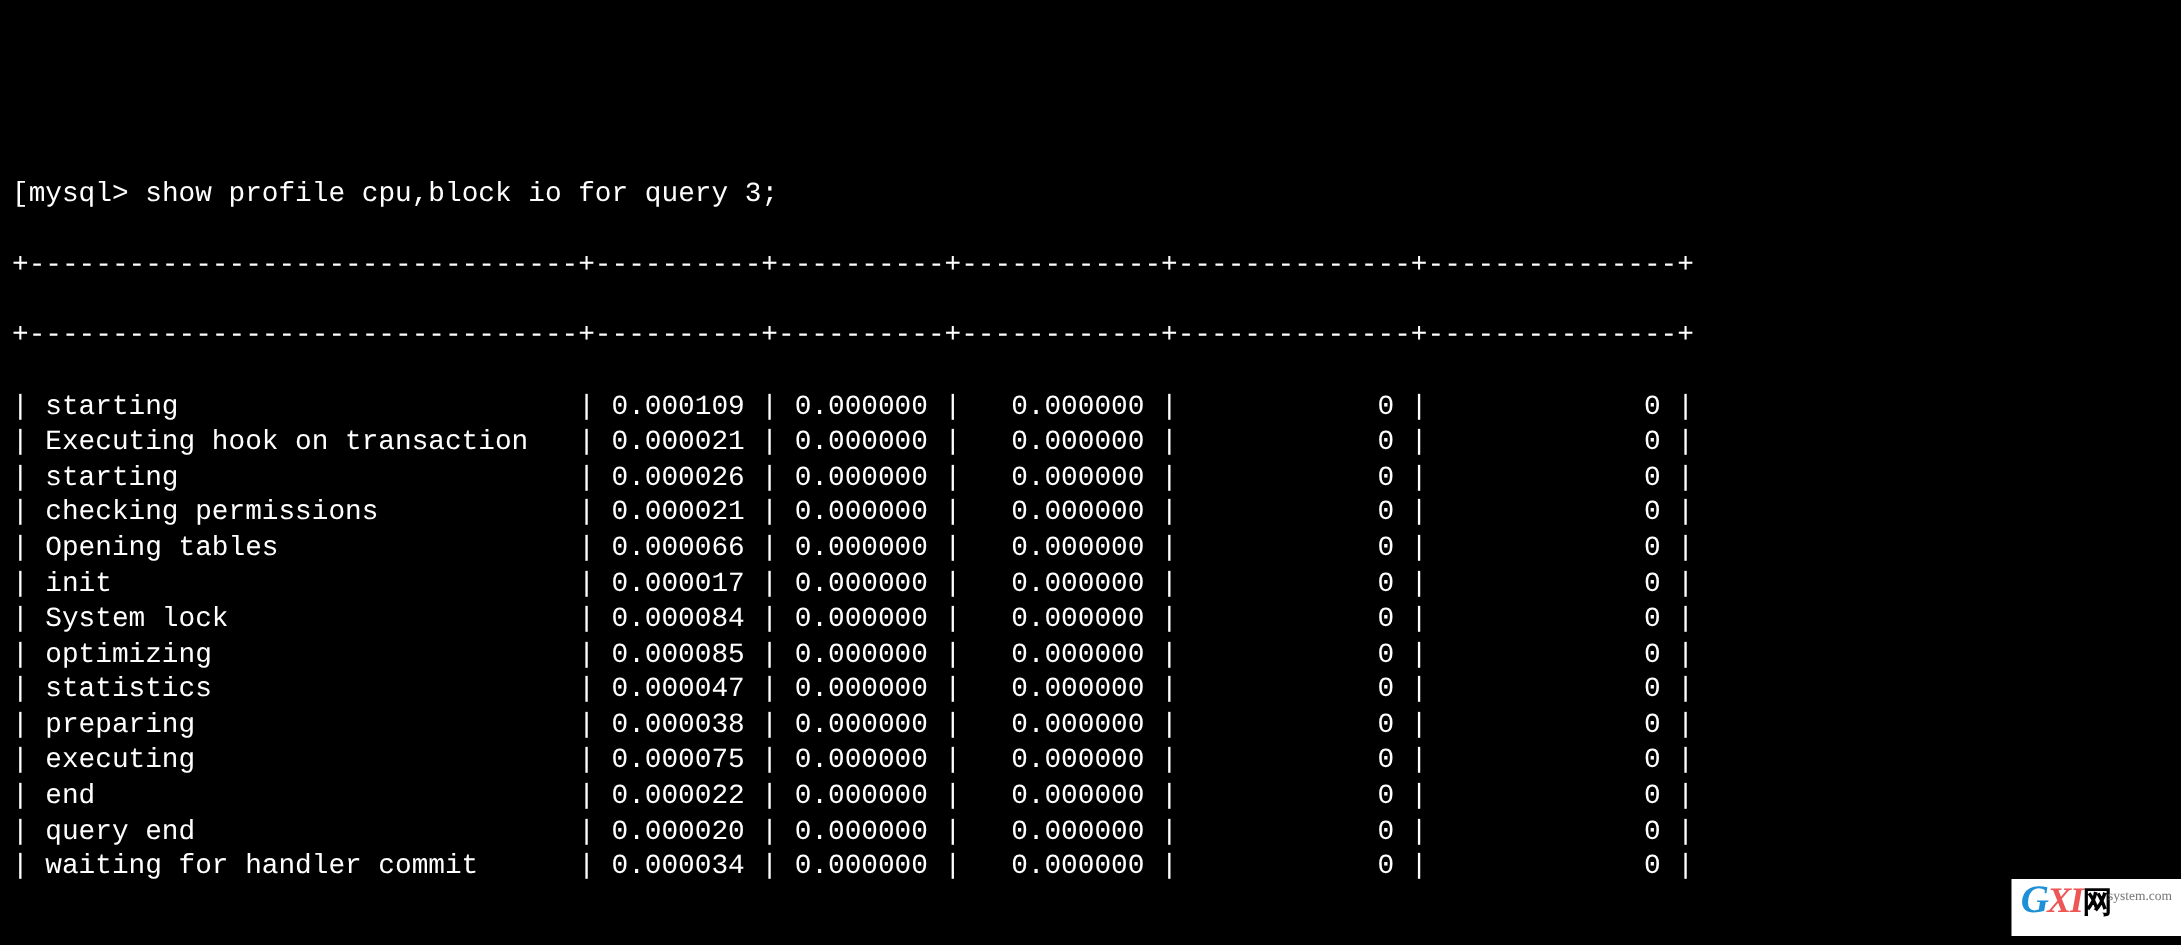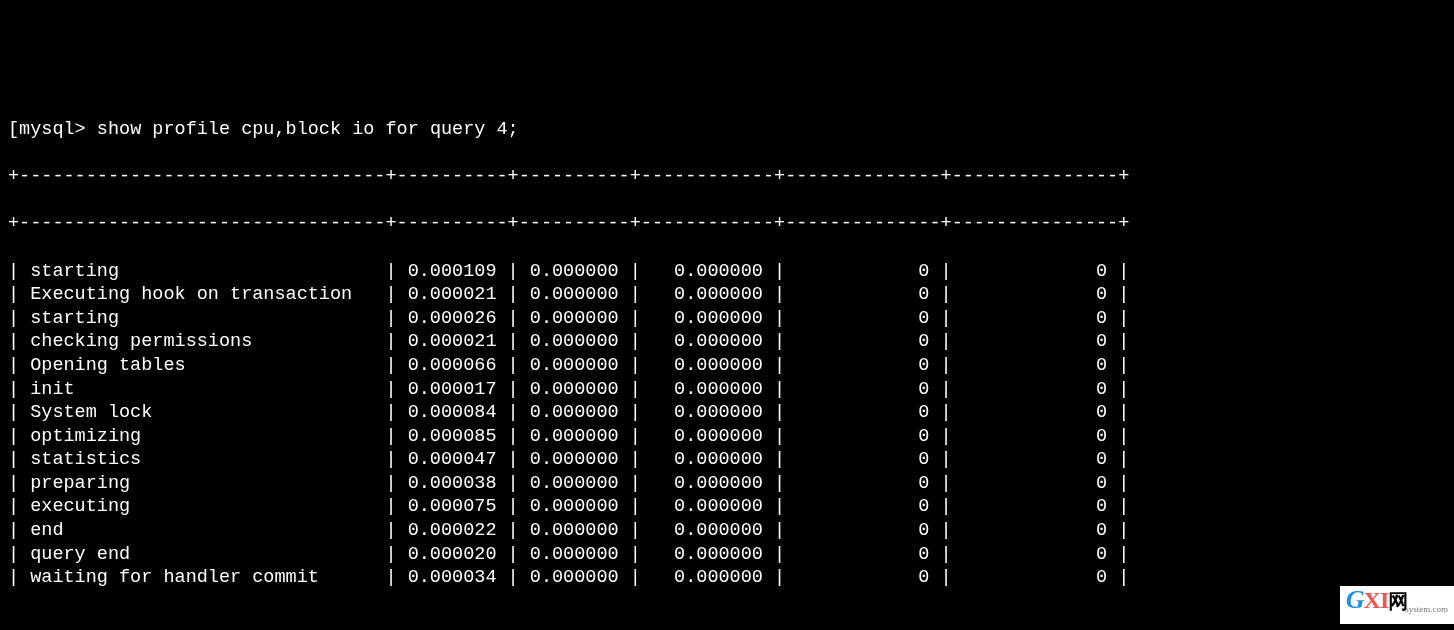--- a/index.html
+++ b/index.html
@@ -22,31 +22,31 @@
     bottom: 6px;
     background: #fff;
     padding: 2px 6px 2px 6px;
     height: 38px;
     display: flex;
     align-items: baseline;
     font-family: serif;
     letter-spacing: -1px;
   }
   .watermark .g { color:#1e90d8; font-style: italic; font-size: 26px; font-weight: bold; }
-  .watermark .xi { color:#e55; font-size: 24px; font-weight: bold; }
+  .watermark .xi { color:#e55; font-style: italic; font-size: 24px; font-weight: bold; }
   .watermark .net { color:#000; font-size: 20px; font-weight: bold; }
-  .watermark .sub { color:#777; font-size: 9px; margin-left: -2px; align-self: flex-end; margin-bottom: 0; letter-spacing: 0;}
+  .watermark .sub { color:#777; font-size: 9px; margin-left: -2px; align-self: flex-end; margin-bottom: 12px; letter-spacing: 0;}
 </style>
 </head>
 <body>
 
 
 
 <div class="terminal">
-<div class="prompt-line"><span>[mysql&gt; </span><span>show profile cpu,block io for query 4;</span></div>
+<div class="prompt-line"><span>[mysql&gt; </span><span>show profile cpu,block io for query 3;</span></div>
 <div id="border-top">+---------------------------------+----------+----------+------------+--------------+---------------+</div>
 <div id="border-mid">+---------------------------------+----------+----------+------------+--------------+---------------+</div>
 <div id="table-body"><div>| starting                        | 0.000109 | 0.000000 |   0.000000 |            0 |             0 |</div><div>| Executing hook on transaction   | 0.000021 | 0.000000 |   0.000000 |            0 |             0 |</div><div>| starting                        | 0.000026 | 0.000000 |   0.000000 |            0 |             0 |</div><div>| checking permissions            | 0.000021 | 0.000000 |   0.000000 |            0 |             0 |</div><div>| Opening tables                  | 0.000066 | 0.000000 |   0.000000 |            0 |             0 |</div><div>| init                            | 0.000017 | 0.000000 |   0.000000 |            0 |             0 |</div><div>| System lock                     | 0.000084 | 0.000000 |   0.000000 |            0 |             0 |</div><div>| optimizing                      | 0.000085 | 0.000000 |   0.000000 |            0 |             0 |</div><div>| statistics                      | 0.000047 | 0.000000 |   0.000000 |            0 |             0 |</div><div>| preparing                       | 0.000038 | 0.000000 |   0.000000 |            0 |             0 |</div><div>| executing                       | 0.000075 | 0.000000 |   0.000000 |            0 |             0 |</div><div>| end                             | 0.000022 | 0.000000 |   0.000000 |            0 |             0 |</div><div>| query end                       | 0.000020 | 0.000000 |   0.000000 |            0 |             0 |</div><div>| waiting for handler commit      | 0.000034 | 0.000000 |   0.000000 |            0 |             0 |</div></div>
 
 </div>
 
 <div class="watermark">
   <span class="g">G</span>
   <span class="xi">XI</span>
   <span class="net">网</span>

